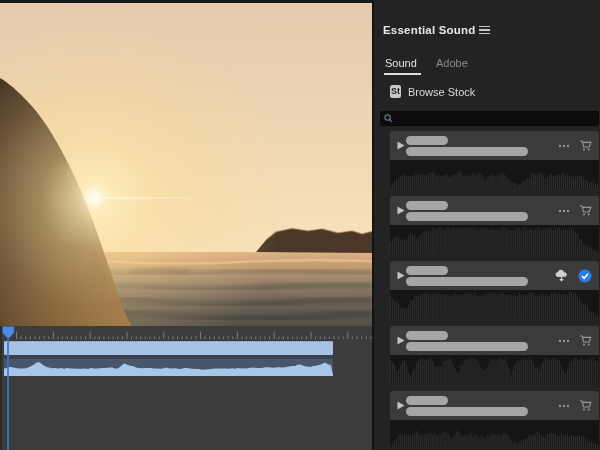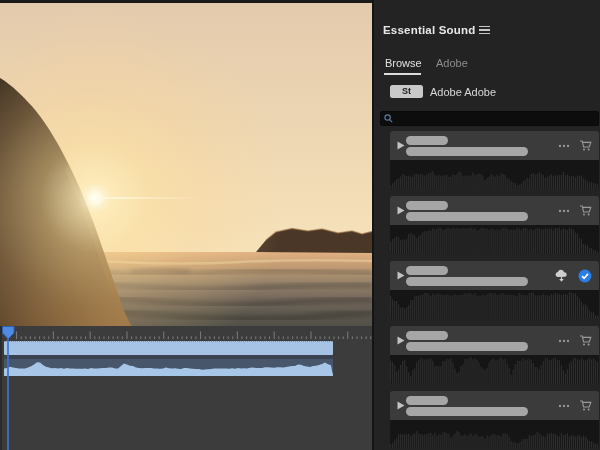--- a/index.html
+++ b/index.html
@@ -41,21 +41,21 @@
   .panel-head{position:absolute;left:9px;top:24px;display:flex;align-items:center;gap:4px;}
   .panel-title{color:#e8e8e8;font-size:11.5px;font-weight:bold;letter-spacing:.2px;}
   .hamburger{display:inline-flex;flex-direction:column;gap:2px;}
   .hamburger i{display:block;width:11px;height:1.6px;background:#c8c8c8;}
   .tab{position:absolute;top:57px;font-size:11px;cursor:default;}
   .tab.browse{left:11px;color:#e2e2e2;}
   .tab.edit{left:62px;color:#8d8d8d;}
   .tab-underline{position:absolute;left:10px;top:73px;width:37px;height:2px;background:#dcdcdc;}
   .stock-row{position:absolute;left:16px;top:85px;display:flex;align-items:center;gap:7px;}
   .st-badge{background:#c9c9c9;color:#1d1d1d;font-size:9px;font-weight:bold;
-       border-radius:2.5px;padding:1px 12px;line-height:11px;}
+       border-radius:2.5px;padding:1px 1px;line-height:11px;}
   .stock-label{color:#d8d8d8;font-size:11px;}
   .search{position:absolute;left:6px;top:111px;width:219px;height:15px;background:#0d0d0d;
        border:1px solid #090909;border-radius:2px;display:flex;align-items:center;padding:0 3px;}
   .search input{flex:1;background:transparent;border:none;outline:none;color:#ccc;font-size:10px;
        font-family:"Liberation Sans",sans-serif;height:12px;}
   .cards{position:absolute;left:16px;top:131px;width:209px;}
   .card{position:absolute;left:0;width:209px;height:58px;}
   .card-head{position:absolute;left:0;top:0;width:209px;height:29px;background:#3b3b3b;
        border-radius:3px 3px 0 0;}
   .play-btn{position:absolute;left:7px;top:10px;width:8px;height:9px;}
@@ -218,27 +218,27 @@
   <div class="panel">
     <div class="panel-head">
       <span class="panel-title">Essential Sound</span>
       <span class="hamburger">
           <i></i>
           <i></i>
           <i></i>
         </span>
     </div>
 
-    <span class="tab browse">Browse</span>
+    <span class="tab browse">Sound</span>
     <span class="tab edit">Adobe</span>
     <div class="tab-underline"></div>
 
     <div class="stock-row">
       <span class="st-badge">St</span>
-      <span class="stock-label">Adobe Adobe</span>
+      <span class="stock-label">Browse Stock</span>
     </div>
 
     <div class="search">
       <svg width="9" height="9" viewBox="0 0 9 9">
         <circle cx="3.6" cy="3.6" r="2.7" fill="none" stroke="#5f7fa0" stroke-width="1.1"></circle>
         <line x1="5.8" y1="5.8" x2="8.2" y2="8.2" stroke="#5f7fa0" stroke-width="1.1"></line>
       </svg>
       <input value="" placeholder="" style="">
     </div>
 

